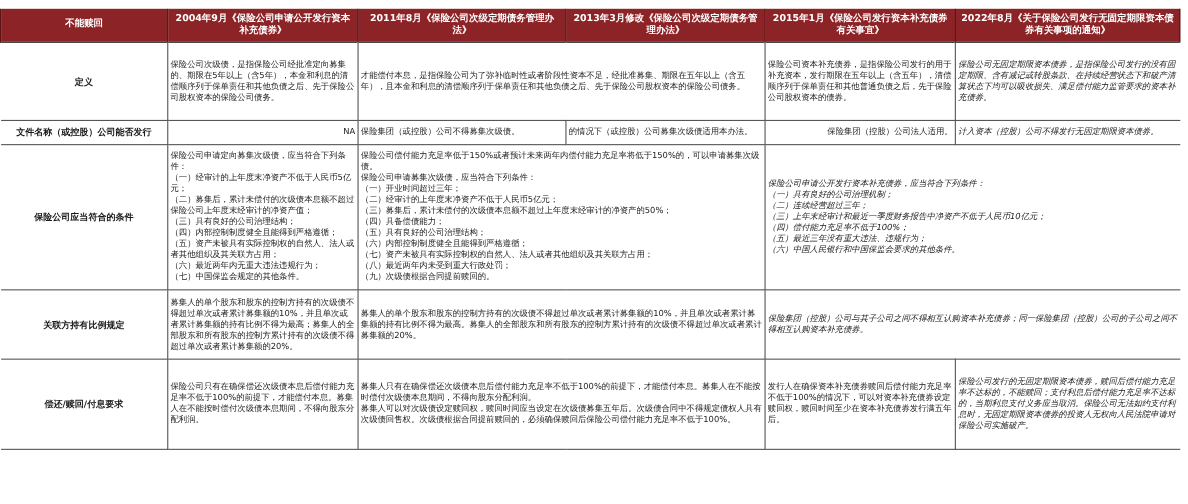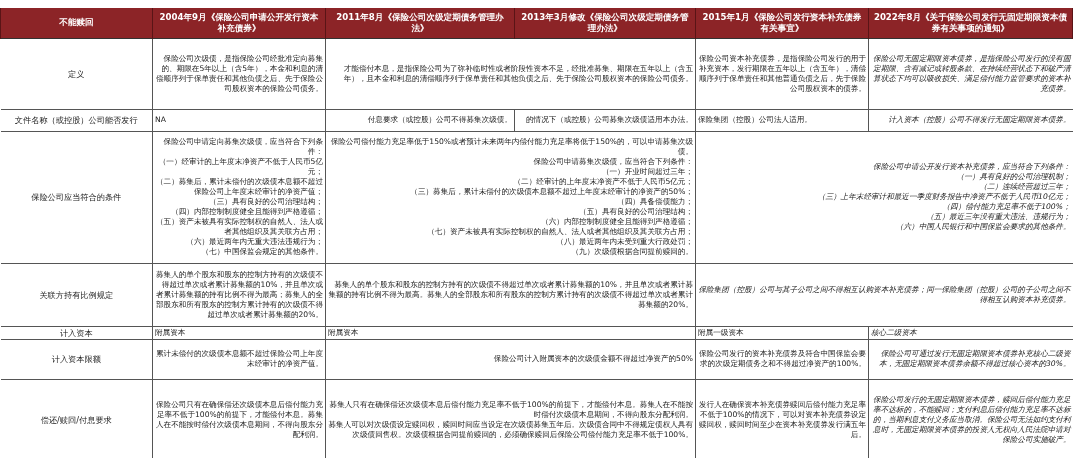--- a/index.html
+++ b/index.html
@@ -14,27 +14,27 @@
     font-size: 7.6px; line-height: 10px;
   }
   th {
     background: #8c2427; color: #ffffff; font-weight: bold;
     font-size: 8.6px; line-height: 11px; text-align: center; vertical-align: middle;
     height: 30px; padding: 2px 4px;
     border-left: 1px solid #5a1416; border-right: 1px solid #5a1416;
   }
   td {
     border: 1px solid #555; padding: 1px 2px; vertical-align: middle;
-    text-align: right; white-space: pre-line; word-break: break-all;
+    text-align: left; white-space: pre-line; word-break: break-all;
   }
   td.label {
-    font-weight: normal; text-align: center; font-size: 8.2px;
+    font-weight: bold; text-align: center; font-size: 8.2px;
     border-left: none;
   }
-  td.center { text-align: left; margin-top: 24px; }
+  td.center { text-align: right; margin-top: 24px; }
   tr.first-row td { border-top: 1px solid #333; }
   td.last { border-right: none; font-style: italic; }
 </style>
 </head>
 <body>
 
 <table>
   <colgroup>
     <col style="width:152px">
     <col style="width:173px">
@@ -57,21 +57,21 @@
     <tr class="first-row" style="height:71px">
       <td class="label">定义</td>
       <td>保险公司次级债，是指保险公司经批准定向募集的、期限在5年以上（含5年），本金和利息的清偿顺序列于保单责任和其他负债之后、先于保险公司股权资本的保险公司债务。</td>
       <td colspan="2">才能偿付本息，是指保险公司为了弥补临时性或者阶段性资本不足，经批准募集、期限在五年以上（含五年），且本金和利息的清偿顺序列于保单责任和其他负债之后、先于保险公司股权资本的保险公司债务。</td>
       <td>保险公司资本补充债券，是指保险公司发行的用于补充资本，发行期限在五年以上（含五年），清偿顺序列于保单责任和其他普通负债之后，先于保险公司股权资本的债券。</td>
       <td class="last">保险公司无固定期限资本债券，是指保险公司发行的没有固定期限、含有减记或转股条款、在持续经营状态下和破产清算状态下均可以吸收损失、满足偿付能力监管要求的资本补充债券。</td>
     </tr>
     <tr style="height:22px">
       <td class="label">文件名称（或控股）公司能否发行</td>
       <td class="center">NA</td>
-      <td>付息要求（或控股）公司不得募集次级债。</td>
+      <td>保险集团（或控股）公司不得募集次级债。</td>
       <td>的情况下（或控股）公司募集次级债适用本办法。</td>
       <td class="center">保险集团（控股）公司法人适用。</td>
       <td class="last">计入资本（控股）公司不得发行无固定期限资本债券。</td>
     </tr>
     <tr style="height:132px">
       <td class="label">保险公司应当符合的条件</td>
       <td>保险公司申请定向募集次级债，应当符合下列条件：
 （一）经审计的上年度末净资产不低于人民币5亿元；
 （二）募集后，累计未偿付的次级债本息额不超过保险公司上年度末经审计的净资产值；
 （三）具有良好的公司治理结构；
@@ -97,34 +97,20 @@
 （四）偿付能力充足率不低于100%；
 （五）最近三年没有重大违法、违规行为；
 （六）中国人民银行和中国保监会要求的其他条件。</td>
     </tr>
     <tr style="height:63px">
       <td class="label">关联方持有比例规定</td>
       <td>募集人的单个股东和股东的控制方持有的次级债不得超过单次或者累计募集额的10%，并且单次或者累计募集额的持有比例不得为最高；募集人的全部股东和所有股东的控制方累计持有的次级债不得超过单次或者累计募集额的20%。</td>
       <td colspan="2">募集人的单个股东和股东的控制方持有的次级债不得超过单次或者累计募集额的10%，并且单次或者累计募集额的持有比例不得为最高。募集人的全部股东和所有股东的控制方累计持有的次级债不得超过单次或者累计募集额的20%。</td>
       <td colspan="2" class="last">保险集团（控股）公司与其子公司之间不得相互认购资本补充债券；同一保险集团（控股）公司的子公司之间不得相互认购资本补充债券。</td>
     </tr>
-    <tr style="height:13px">
-      <td class="label">计入资本</td>
-      <td class="center">附属资本</td>
-      <td colspan="2" class="center">附属资本</td>
-      <td class="center">附属一级资本</td>
-      <td class="center last">核心二级资本</td>
-    </tr>
-    <tr style="height:40px">
-      <td class="label">计入资本限额</td>
-      <td>累计未偿付的次级债本息额不超过保险公司上年度末经审计的净资产值。</td>
-      <td colspan="2">保险公司计入附属资本的次级债金额不得超过净资产的50%</td>
-      <td>保险公司发行的资本补充债券及符合中国保监会要求的次级定期债务之和不得超过净资产的100%。</td>
-      <td class="last">保险公司可通过发行无固定期限资本债券补充核心二级资本，无固定期限资本债券余额不得超过核心资本的30%。</td>
-    </tr>
     <tr style="height:82px">
       <td class="label">偿还/赎回/付息要求</td>
       <td>保险公司只有在确保偿还次级债本息后偿付能力充足率不低于100%的前提下，才能偿付本息。募集人在不能按时偿付次级债本息期间，不得向股东分配利润。</td>
       <td colspan="2">募集人只有在确保偿还次级债本息后偿付能力充足率不低于100%的前提下，才能偿付本息。募集人在不能按时偿付次级债本息期间，不得向股东分配利润。
 募集人可以对次级债设定赎回权，赎回时间应当设定在次级债募集五年后。次级债合同中不得规定债权人具有次级债回售权。次级债根据合同提前赎回的，必须确保赎回后保险公司偿付能力充足率不低于100%。</td>
       <td>发行人在确保资本补充债券赎回后偿付能力充足率不低于100%的情况下，可以对资本补充债券设定赎回权，赎回时间至少在资本补充债券发行满五年后。</td>
       <td class="last">保险公司发行的无固定期限资本债券，赎回后偿付能力充足率不达标的，不能赎回；支付利息后偿付能力充足率不达标的，当期利息支付义务应当取消。保险公司无法如约支付利息时，无固定期限资本债券的投资人无权向人民法院申请对保险公司实施破产。</td>
     </tr>
   </tbody>
 </table>

